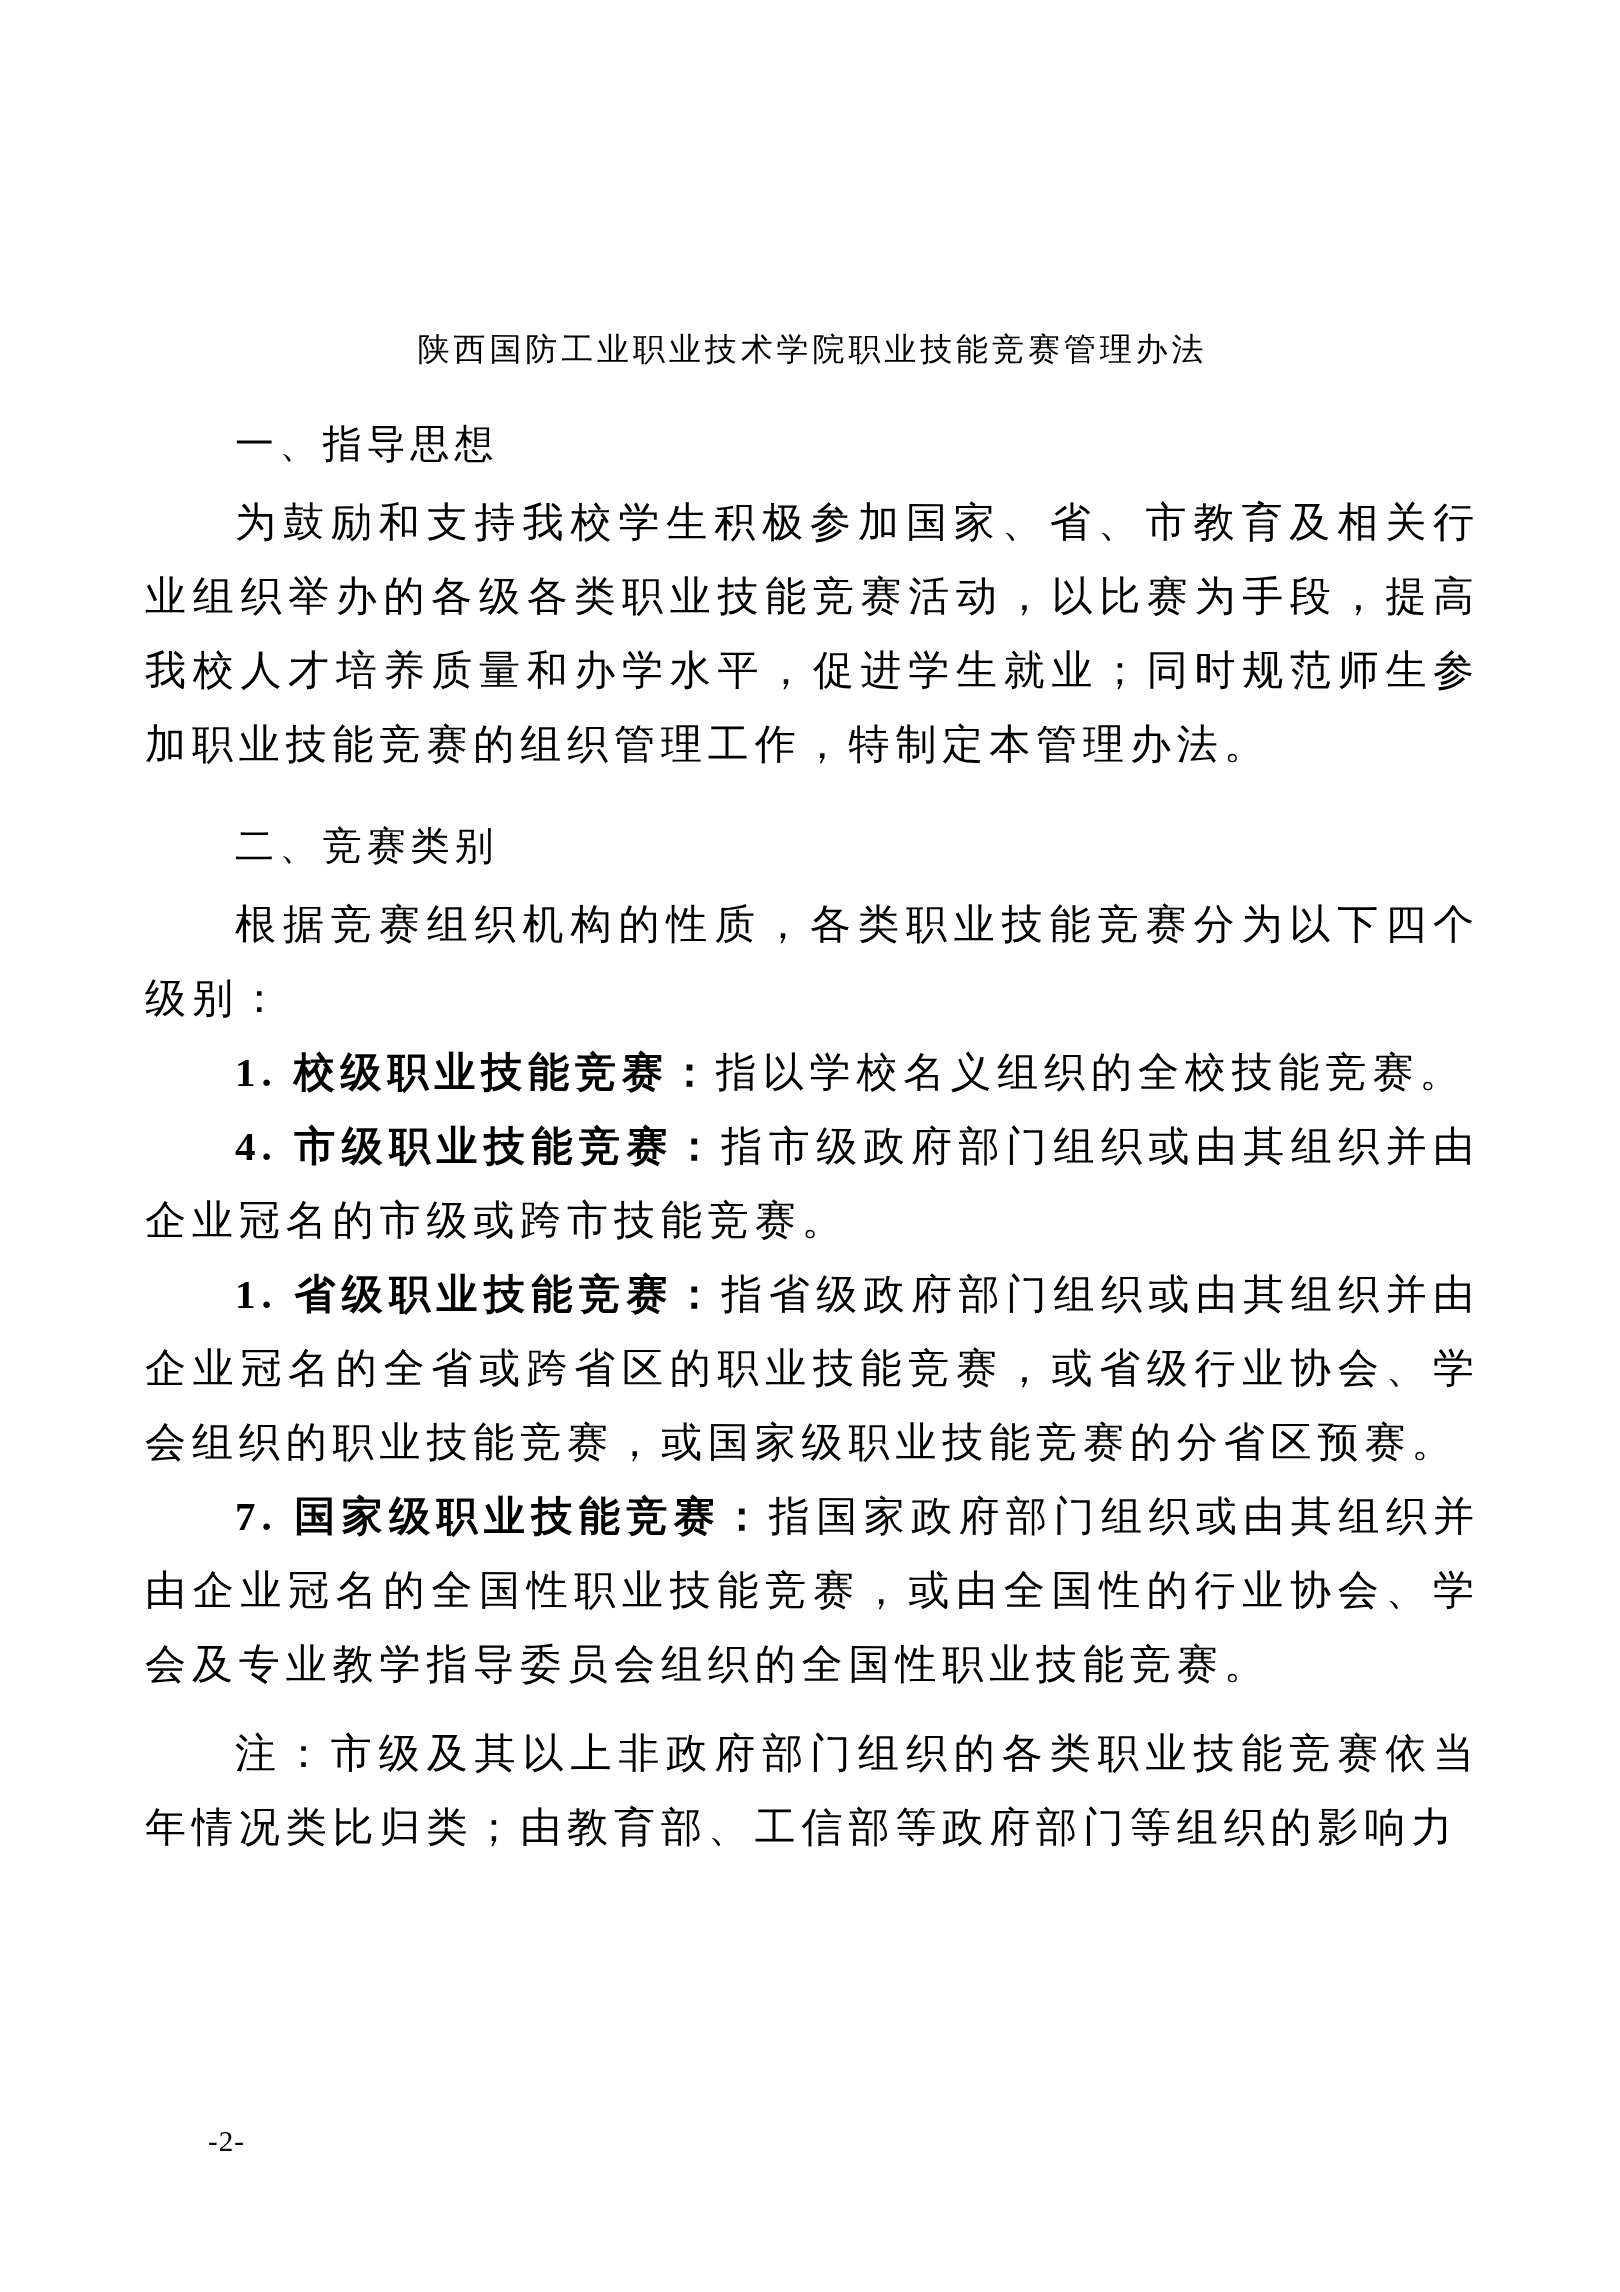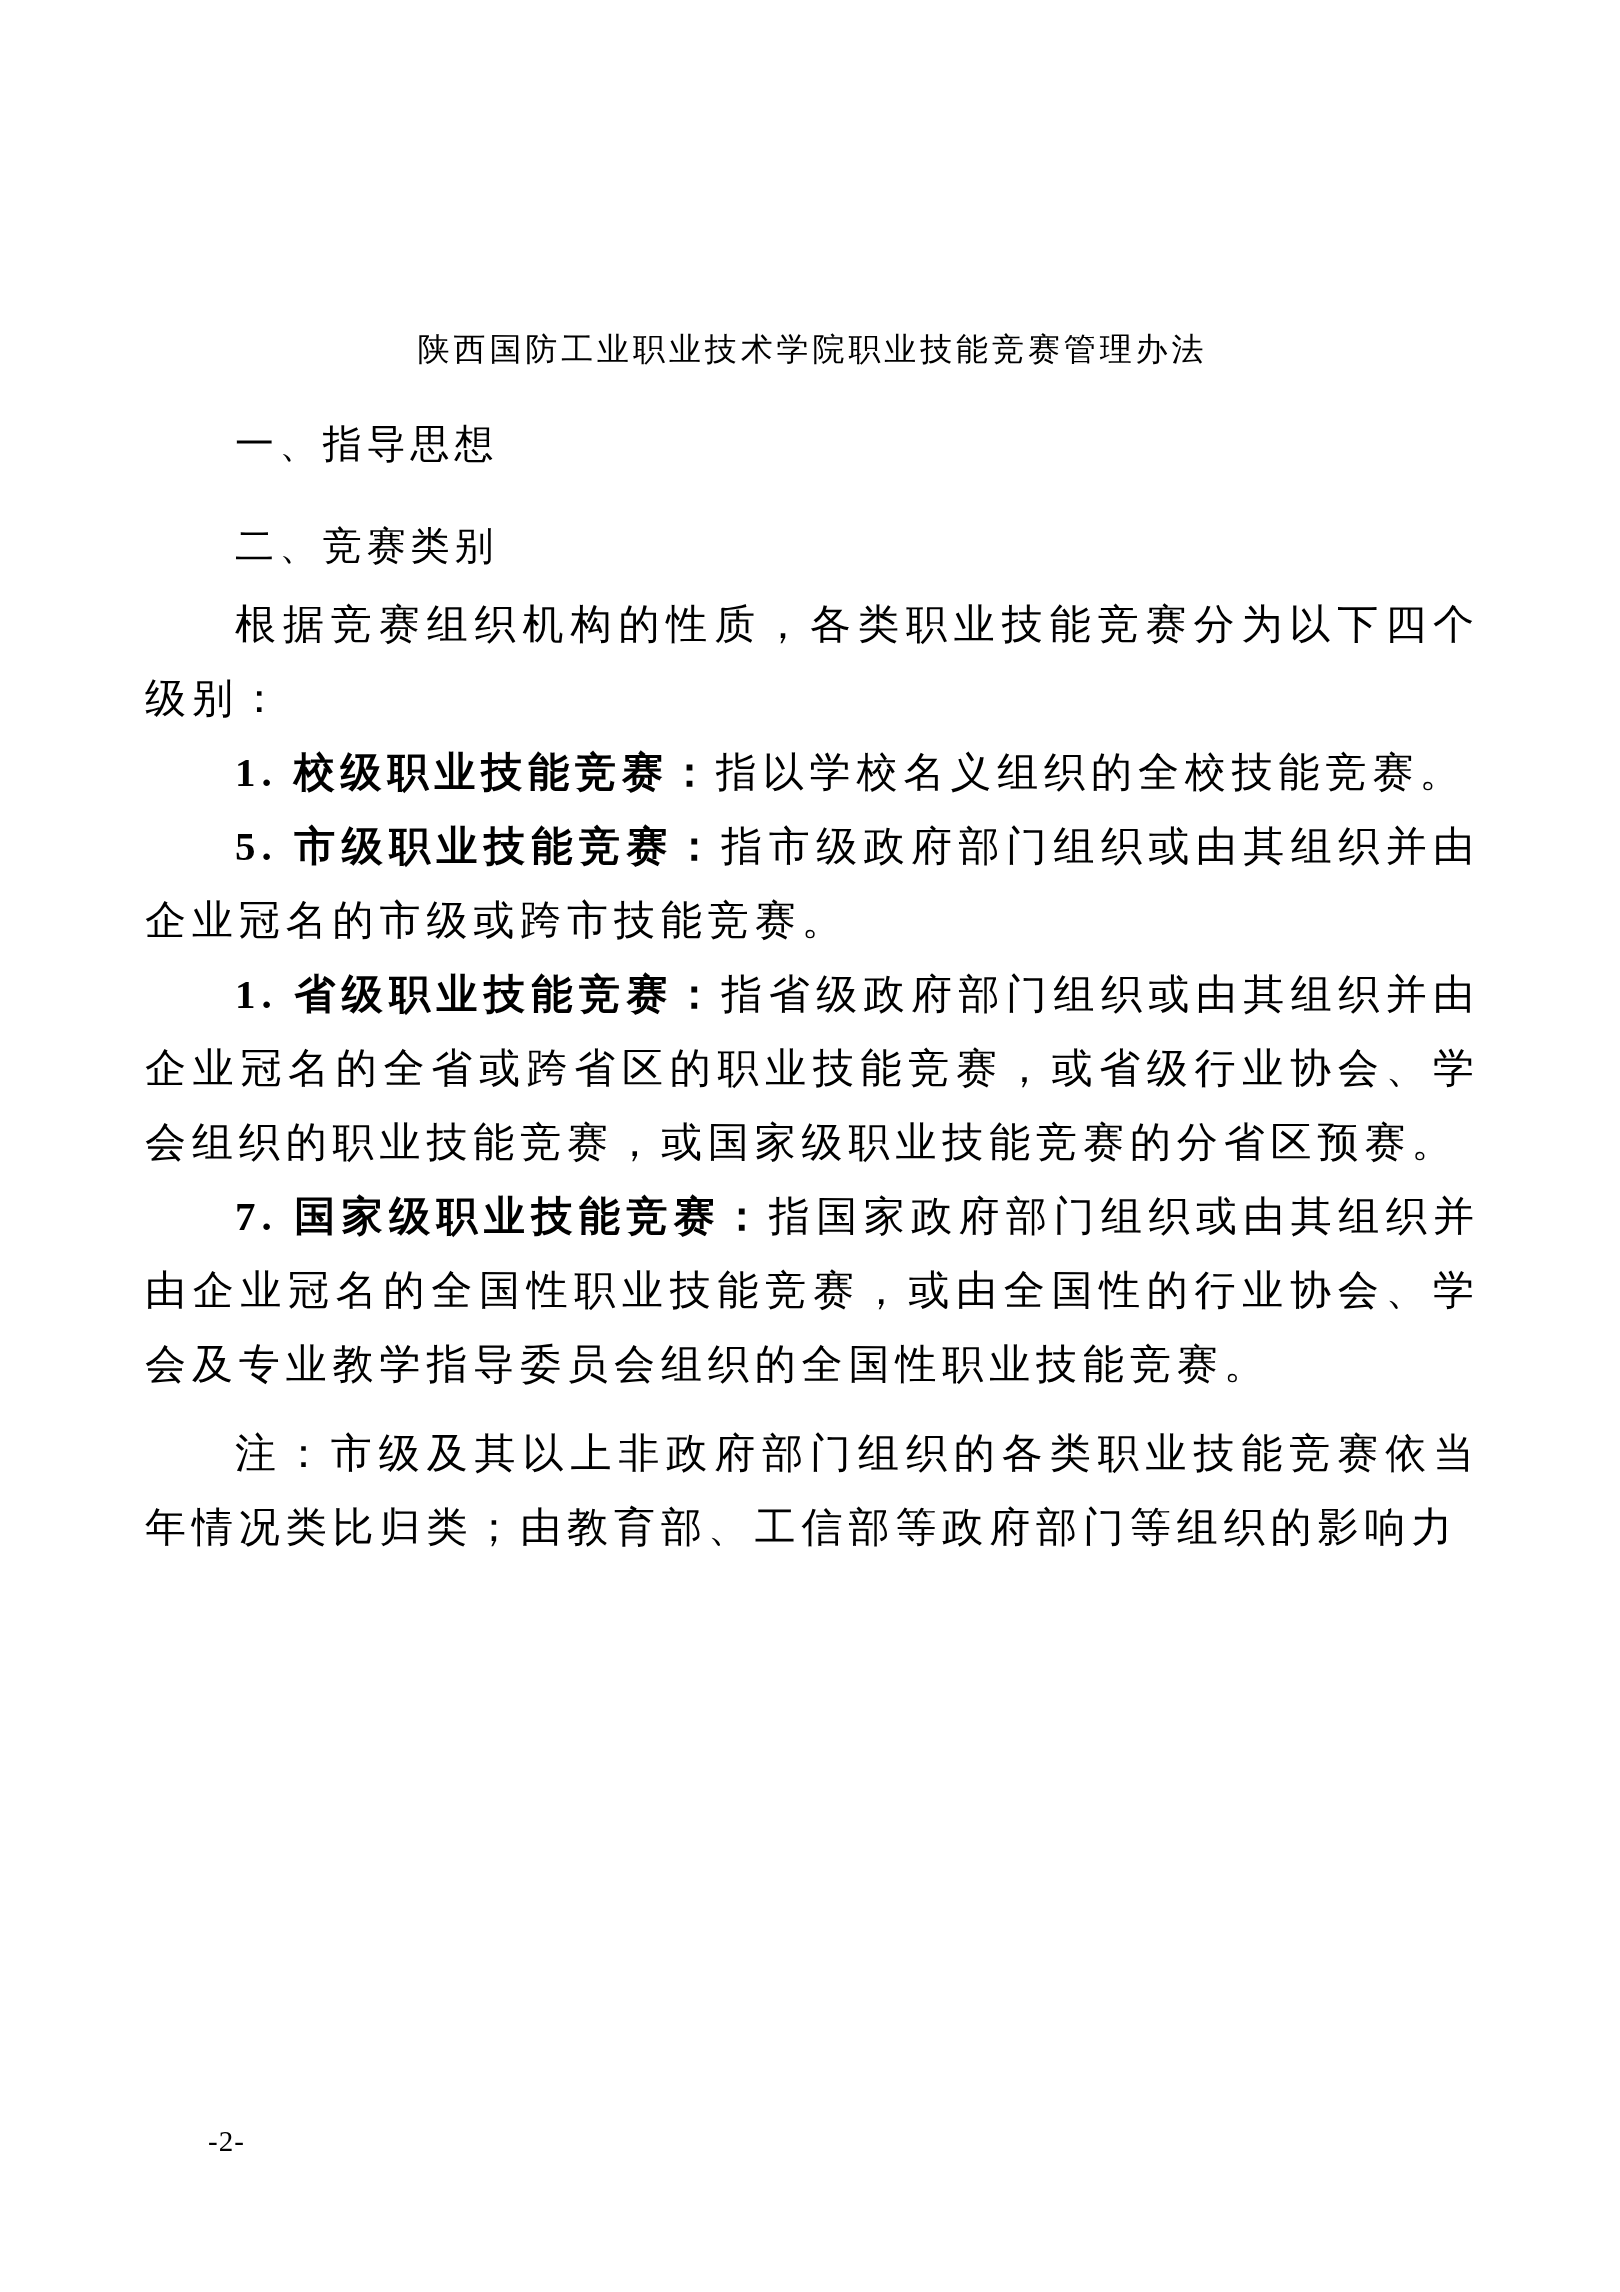--- a/index.html
+++ b/index.html
@@ -67,28 +67,29 @@
 </head>
 <body>
 
 <div class="page">
   <div class="content">
 
     <h1 class="doc-title">陕西国防工业职业技术学院职业技能竞赛管理办法</h1>
 
     <h2 class="section-heading">一、指导思想</h2>
 
+    <p class="para">为鼓励和支持我校学生积极参加国家、省、市教育及相关行业组织举办的各级各类职业技能竞赛活动，以比赛为手段，提高我校人才培养质量和办学水平，促进学生就业；同时规范师生参加职业技能竞赛的组织管理工作，特制定本管理办法。</p>
 
     <h2 class="section-heading">二、竞赛类别</h2>
 
     <p class="para">根据竞赛组织机构的性质，各类职业技能竞赛分为以下四个级别：</p>
 
     <p class="para"><span class="lead">1. 校级职业技能竞赛：</span><span>指以学校名义组织的全校技能竞赛。</span></p>
 
-    <p class="para"><span class="lead">5. 市级职业技能竞赛：</span><span>指市级政府部门组织或由其组织并由企业冠名的市级或跨市技能竞赛。</span></p>
+    <p class="para"><span class="lead">4. 市级职业技能竞赛：</span><span>指市级政府部门组织或由其组织并由企业冠名的市级或跨市技能竞赛。</span></p>
 
     <p class="para"><span class="lead">1. 省级职业技能竞赛：</span><span>指省级政府部门组织或由其组织并由企业冠名的全省或跨省区的职业技能竞赛，或省级行业协会、学会组织的职业技能竞赛，或国家级职业技能竞赛的分省区预赛。</span></p>
 
     <p class="para"><span class="lead">7. 国家级职业技能竞赛：</span><span>指国家政府部门组织或由其组织并由企业冠名的全国性职业技能竞赛，或由全国性的行业协会、学会及专业教学指导委员会组织的全国性职业技能竞赛。</span></p>
 
     <p class="para note-para">注：市级及其以上非政府部门组织的各类职业技能竞赛依当年情况类比归类；由教育部、工信部等政府部门等组织的影响力</p>
 
   </div>
 
   <div class="page-number">-2-</div>

